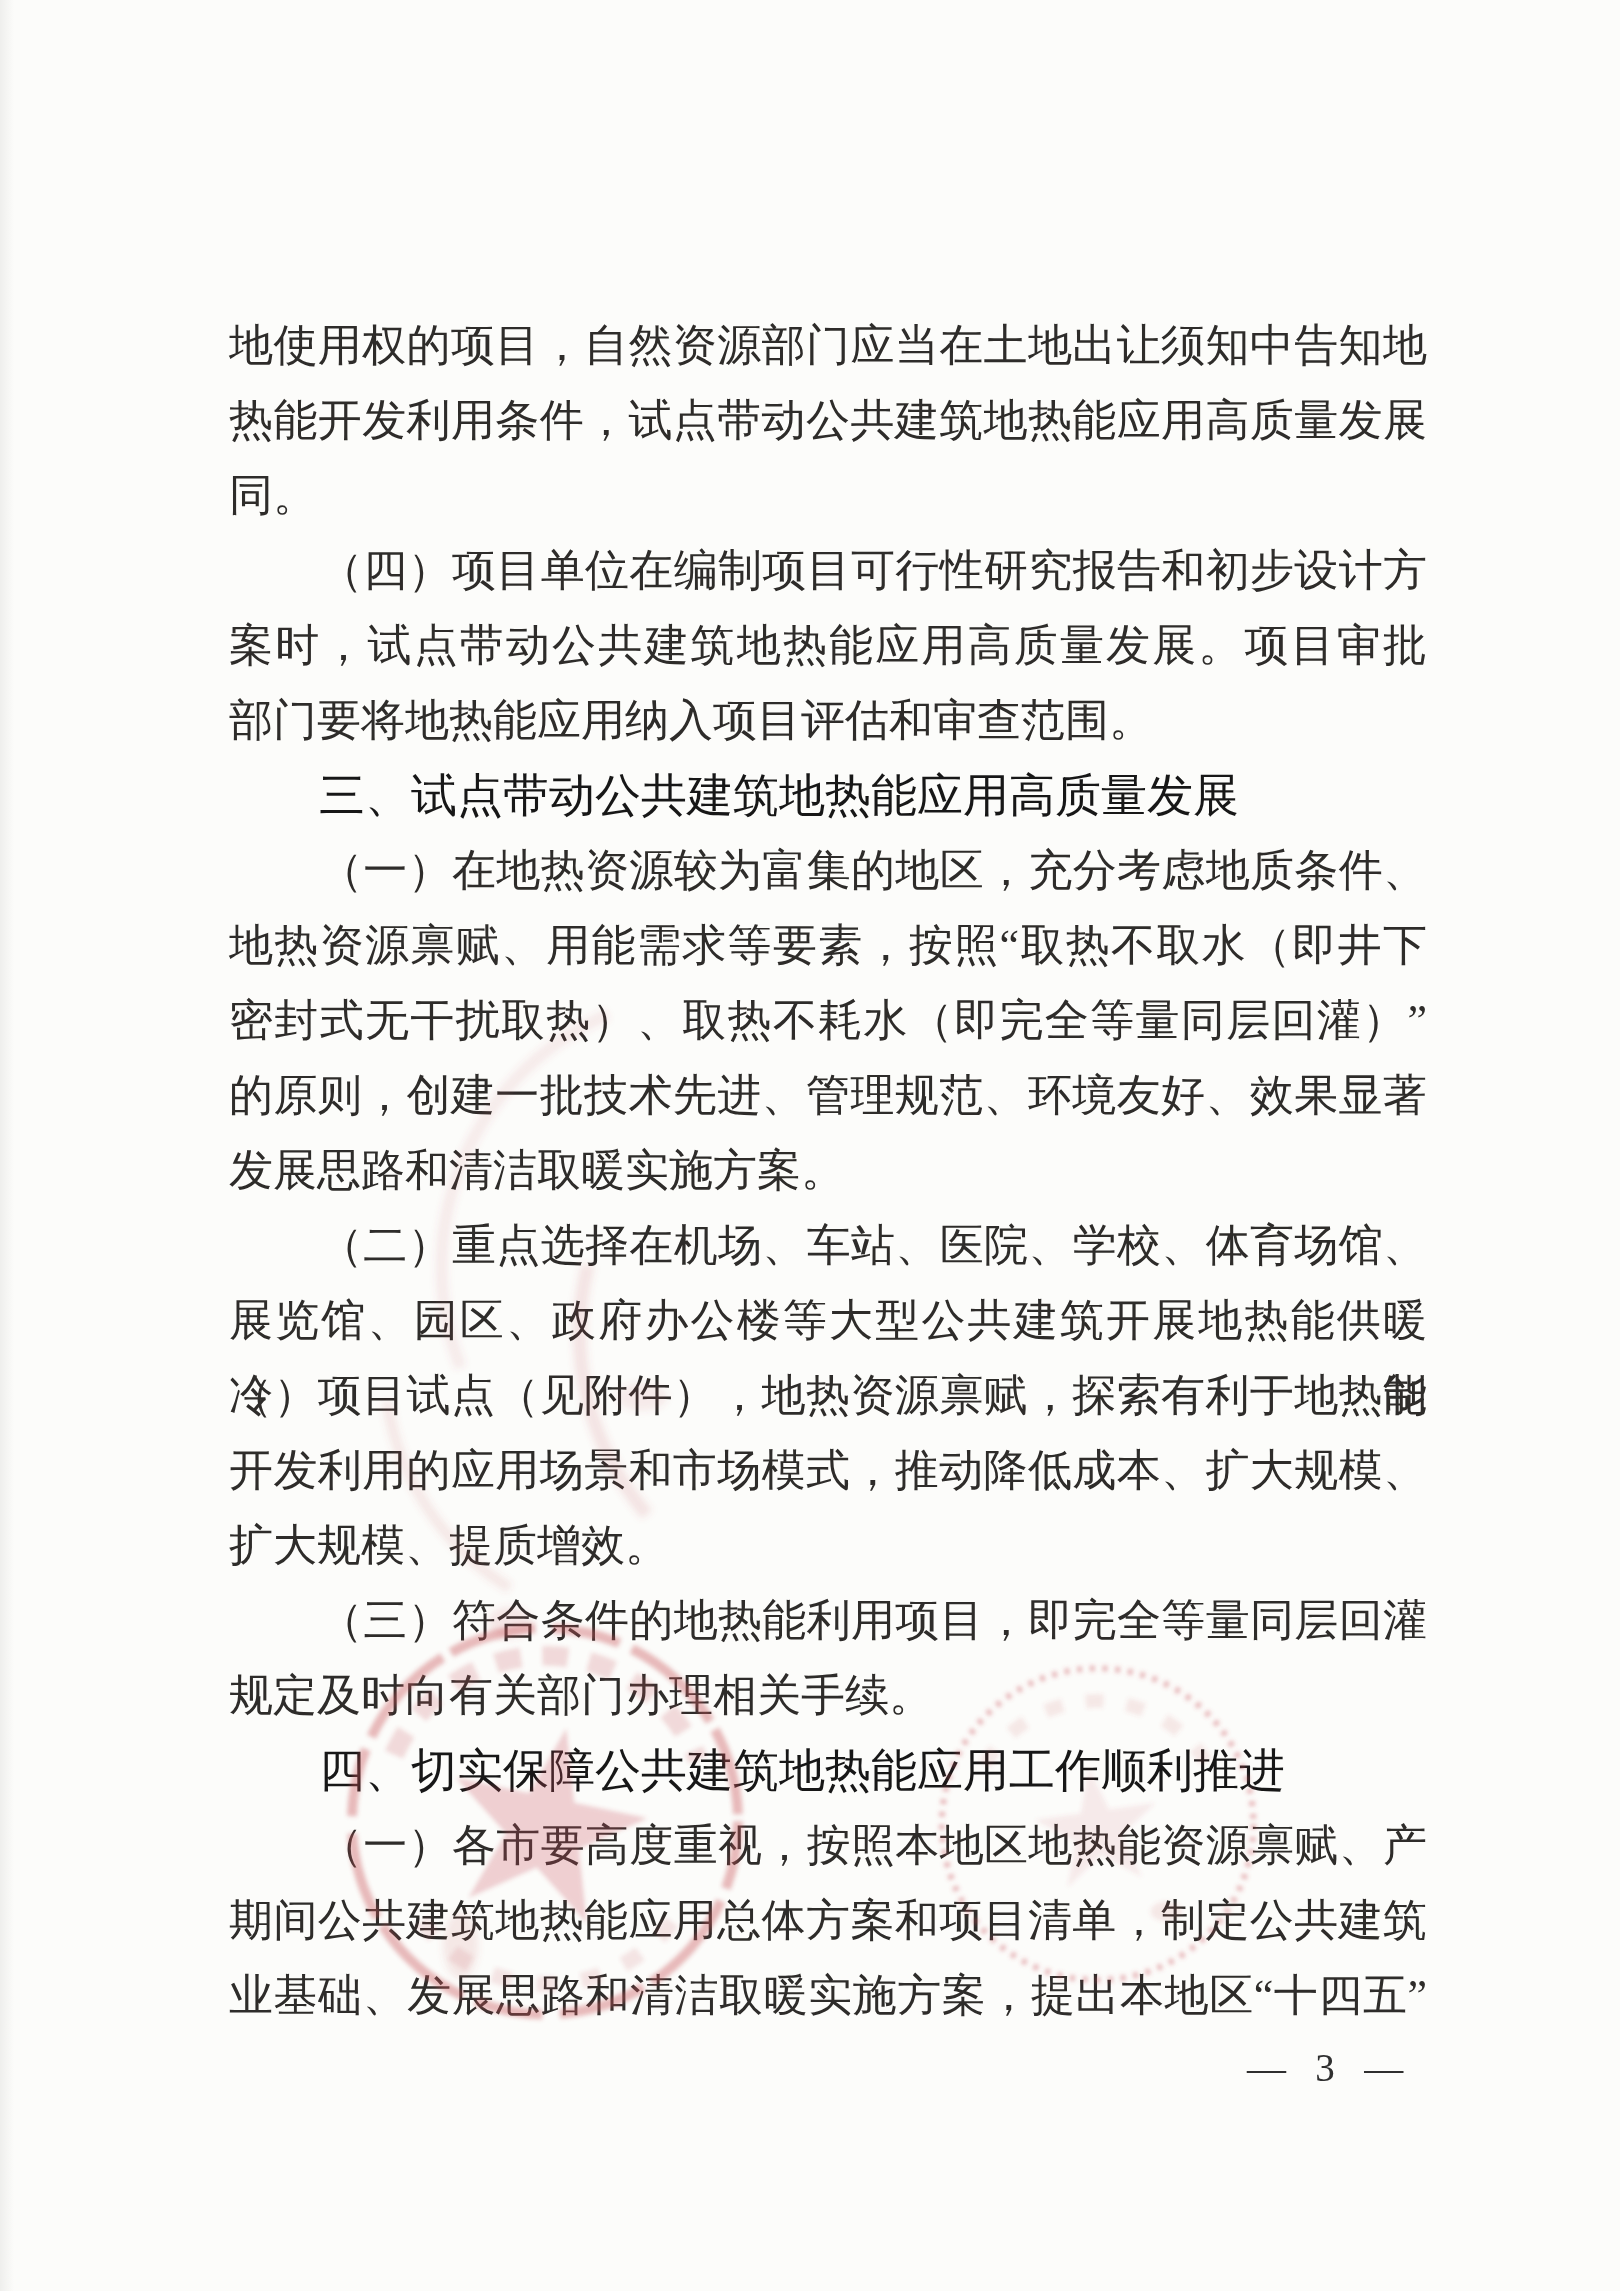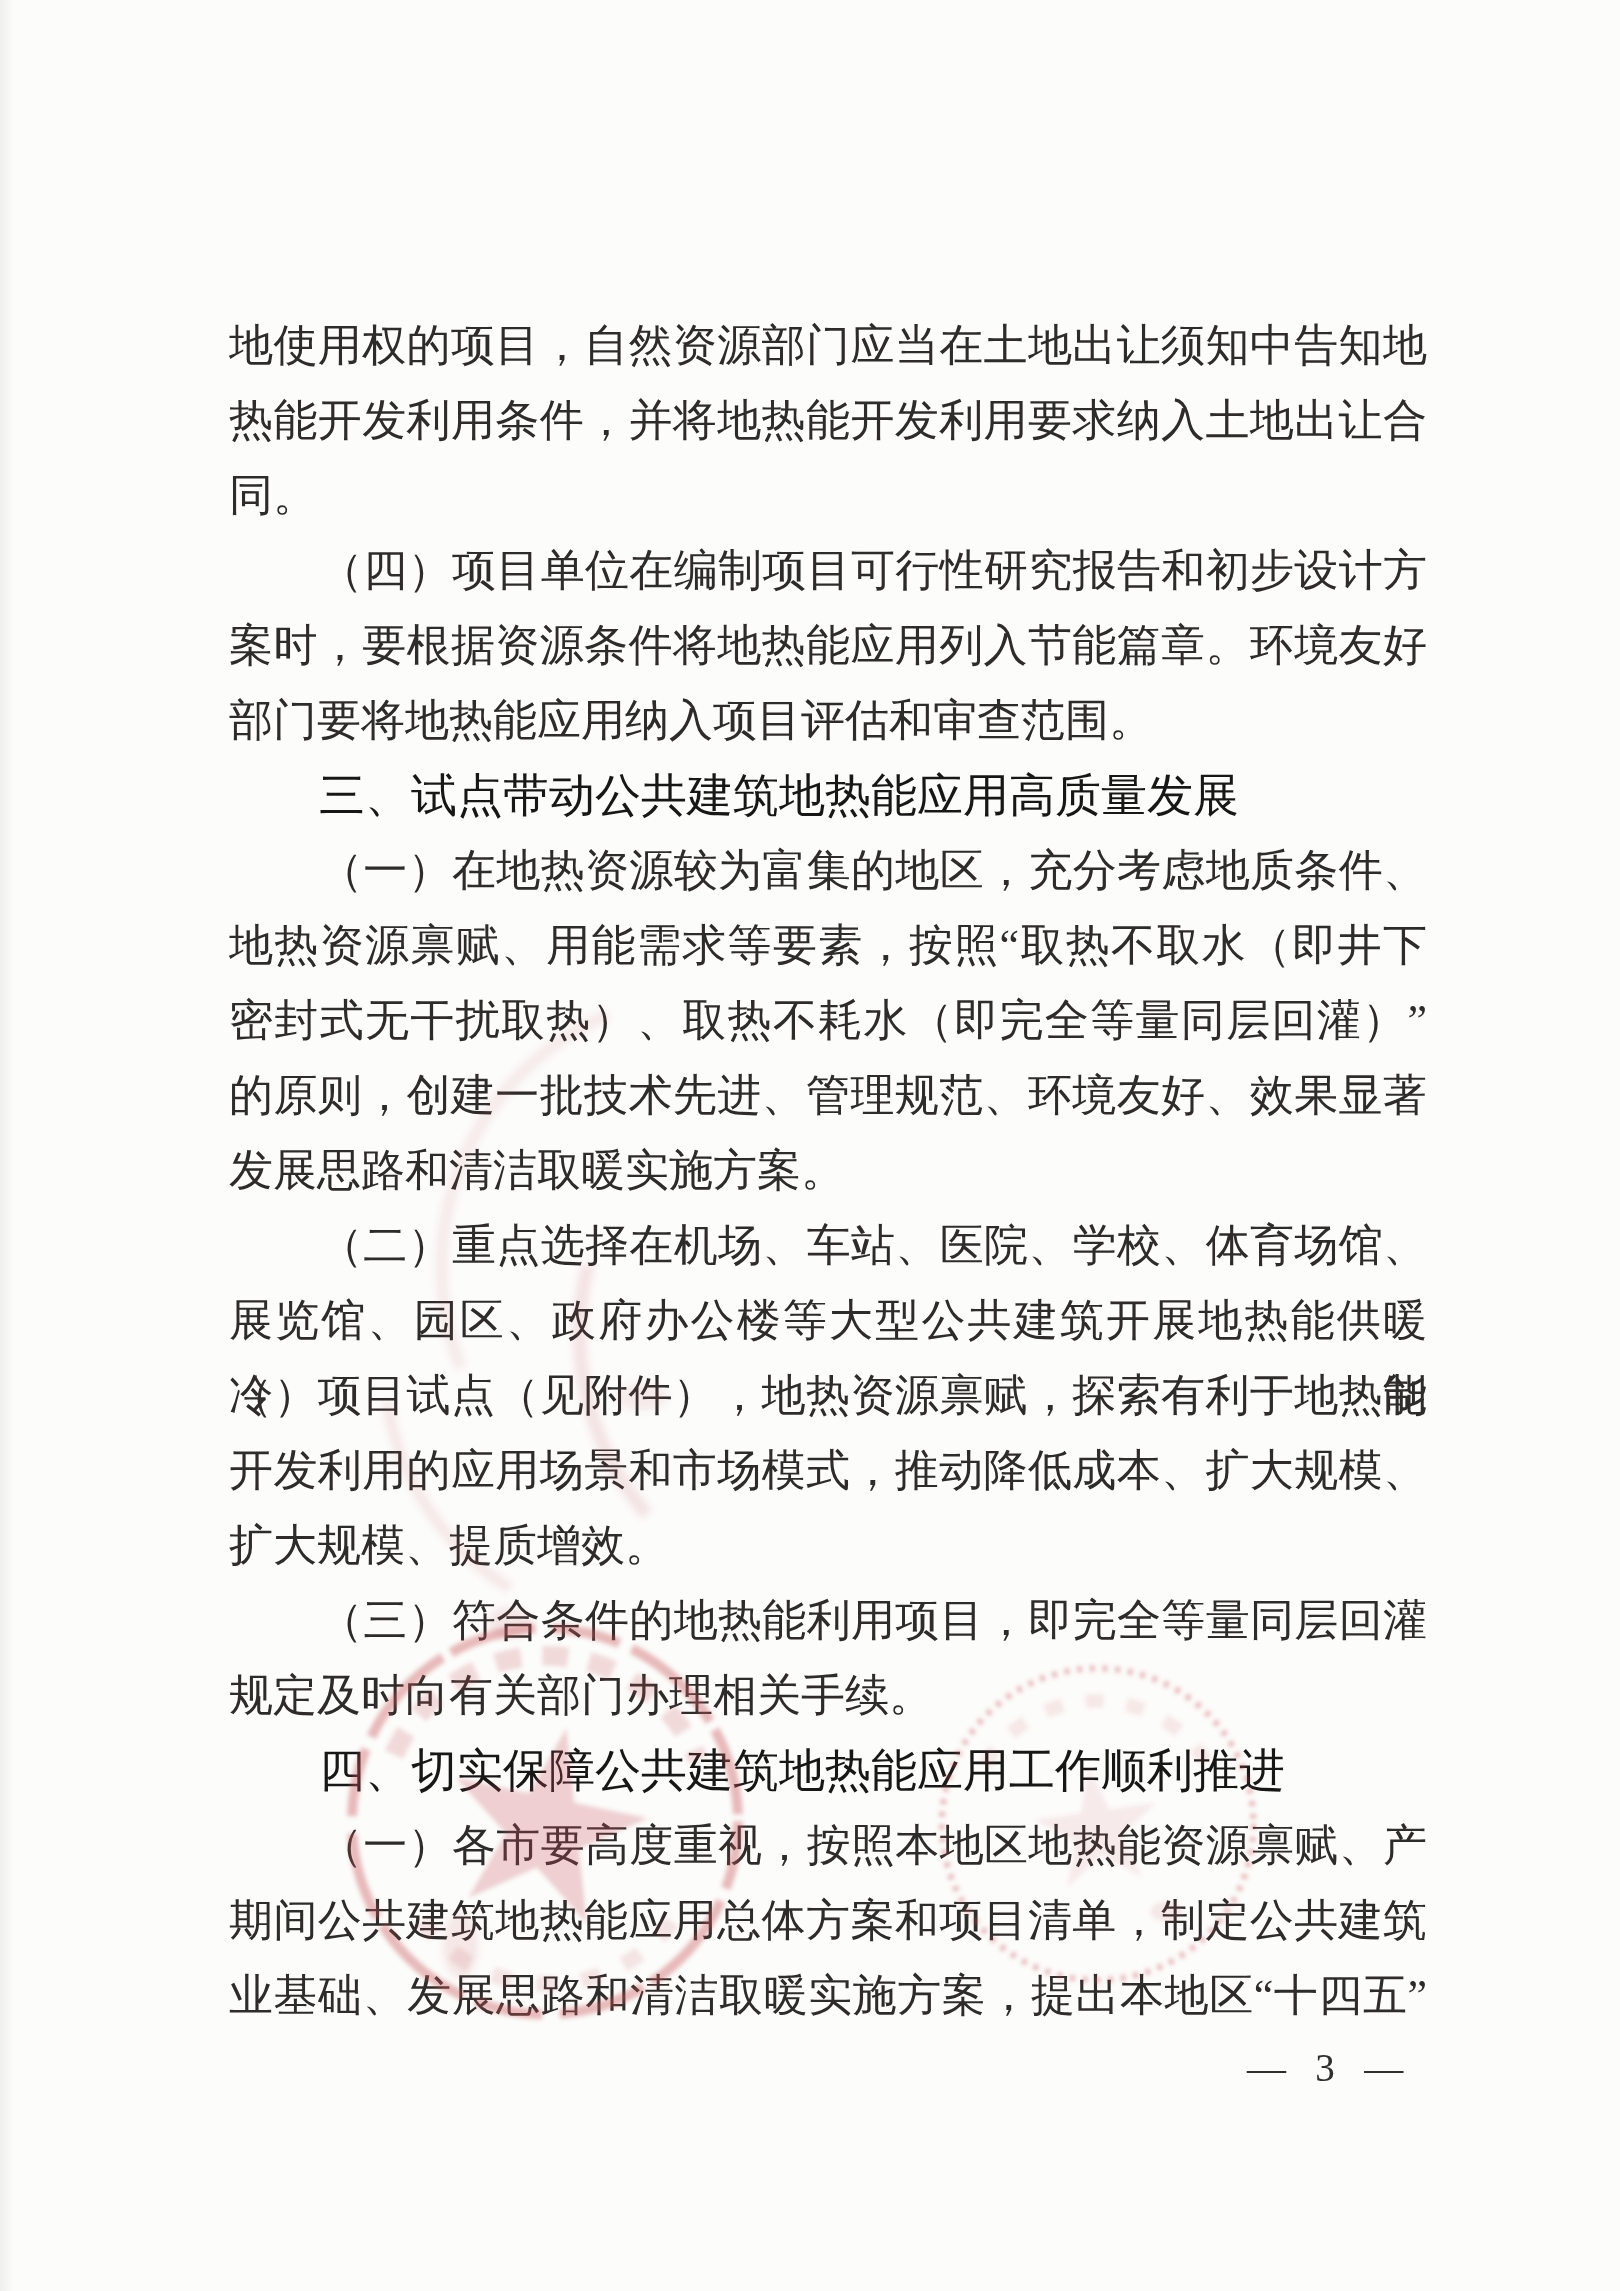--- a/index.html
+++ b/index.html
@@ -63,24 +63,24 @@
     pointer-events:none;
   }
 </style>
 </head>
 <body>
 
 <div class="page">
 
   <div class="doc-body">
       <div class="line body just">地使用权的项目，自然资源部门应当在土地出让须知中告知地</div>
-      <div class="line body just">热能开发利用条件，并将地热能开发利用要求纳入土地出让合</div>
+      <div class="line body just">热能开发利用条件，试点带动公共建筑地热能应用高质量发展</div>
       <div class="line body nojust">同。</div>
       <div class="line body indent just">（四）项目单位在编制项目可行性研究报告和初步设计方</div>
-      <div class="line body just">案时，要根据资源条件将地热能应用列入节能篇章。环境友好</div>
+      <div class="line body just">案时，试点带动公共建筑地热能应用高质量发展。项目审批</div>
       <div class="line body nojust">部门要将地热能应用纳入项目评估和审查范围。</div>
       <div class="line heading indent nojust">三、试点带动公共建筑地热能应用高质量发展</div>
       <div class="line body indent just">（一）在地热资源较为富集的地区，充分考虑地质条件、</div>
       <div class="line body just">地热资源禀赋、用能需求等要素，按照“取热不取水（即井下</div>
       <div class="line body just">密封式无干扰取热）、取热不耗水（即完全等量同层回灌）”</div>
       <div class="line body just">的原则，创建一批技术先进、管理规范、环境友好、效果显著</div>
       <div class="line body nojust">发展思路和清洁取暖实施方案。</div>
       <div class="line body indent just">（二）重点选择在机场、车站、医院、学校、体育场馆、</div>
       <div class="line body just">展览馆、园区、政府办公楼等大型公共建筑开展地热能供暖（制</div>
       <div class="line body just">冷）项目试点（见附件），地热资源禀赋，探索有利于地热能</div>

